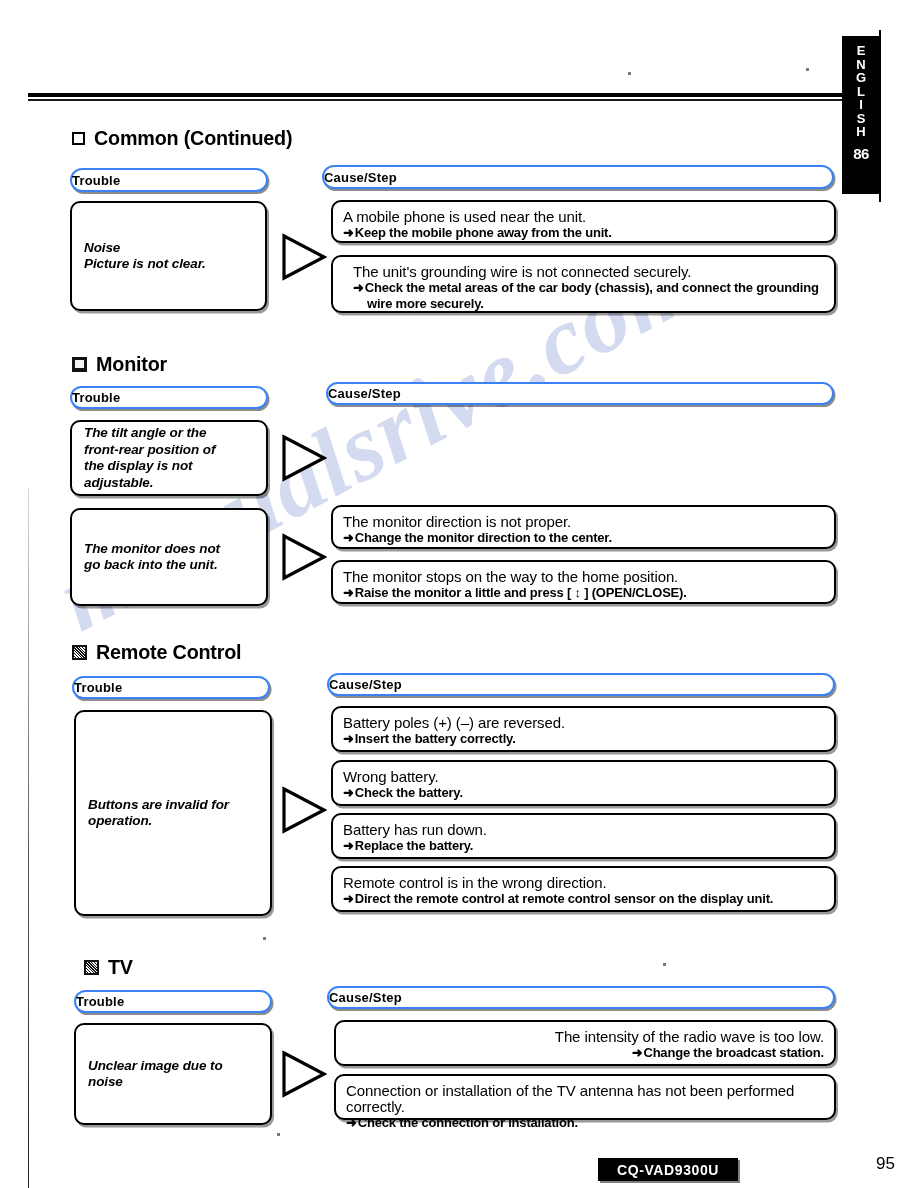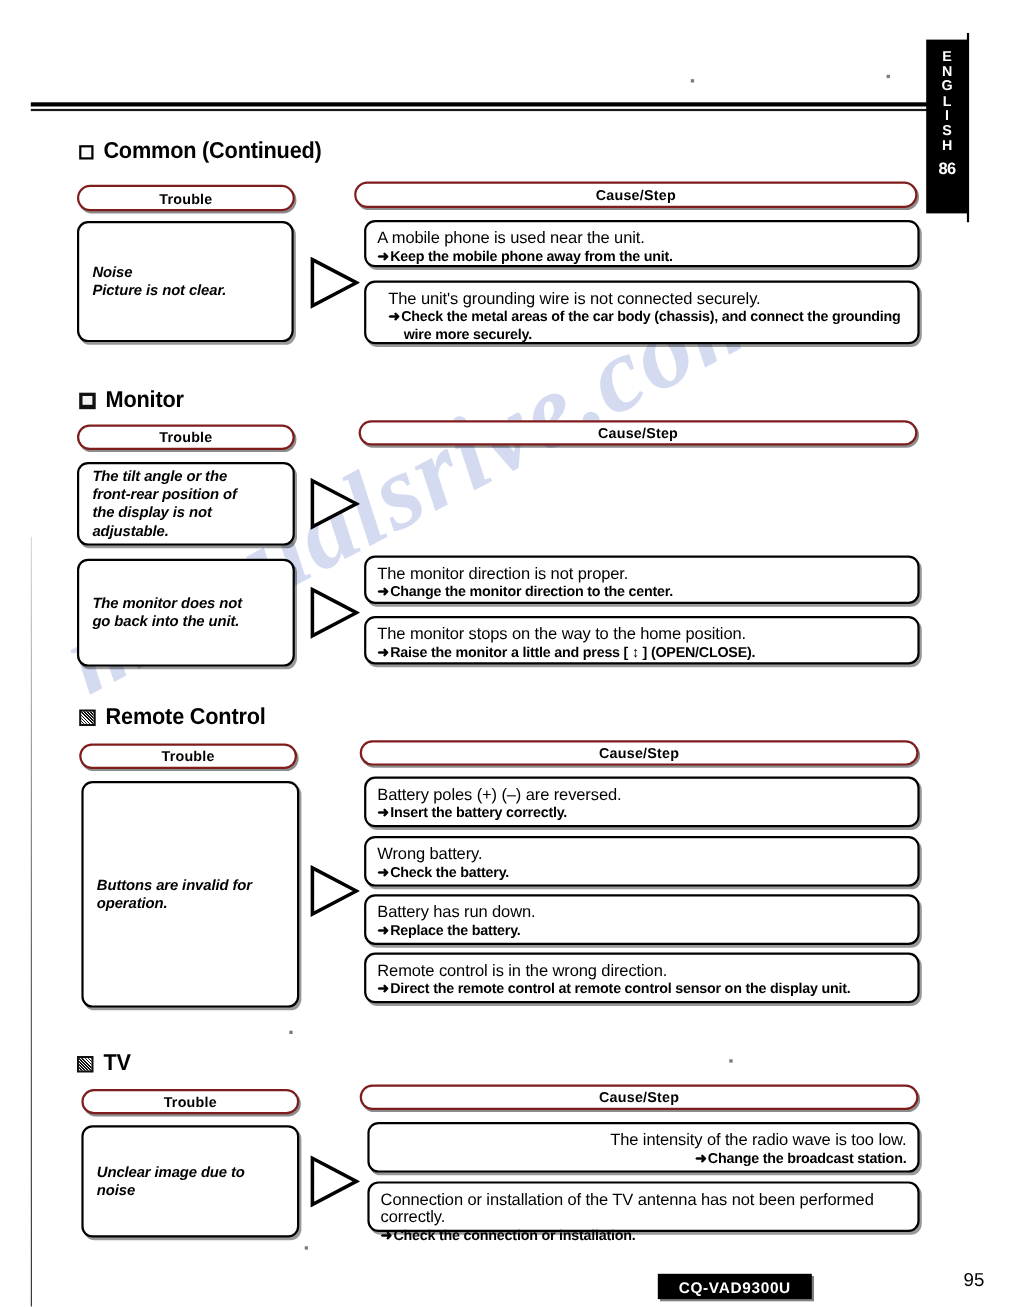--- a/index.html
+++ b/index.html
@@ -146,26 +146,26 @@
       #ddd;
   }
   .icon-box-filled.monitor::before {
     background: #f2f2f2;
     left: 3px; top: 3px; width: 9px; height: 8px;
   }
 
   
   .pill {
     position: absolute;
-    border: 2px solid #7f1d1d;
+    border: 2px solid #3b82f6;
     border-radius: 14px;
     box-sizing: border-box;
     display: flex;
     align-items: center;
-    justify-content: center;
+    justify-content: flex-start;
     background: #fff;
     font-size: 13px;
     font-weight: bold;
     letter-spacing: .2px;
     z-index: 4;
     box-shadow: 1.5px 2px 0 rgba(0,0,0,.45);
   }
 
   
   .tbox {
@@ -394,21 +394,21 @@
   <div class="cbox" style="left:331px; top:813px; width:505px; height:46px;">
     <div class="cause">Battery has run down.</div>
     <div class="step"><span class="arrow">➜</span><span>Replace the battery.</span></div>
   </div>
 
   <div class="cbox" style="left:331px; top:866px; width:505px; height:46px;">
     <div class="cause">Remote control is in the wrong direction.</div>
     <div class="step"><span class="arrow">➜</span><span>Direct the remote control at remote control sensor on the display unit.</span></div>
   </div>
 
-  <div class="section-head" style="left:70px; top:955px;">
+  <div class="section-head" style="left:84px; top:955px;">
     <span class="icon-box-filled"></span>
     <span class="title">TV</span>
   </div>
 
   <div class="pill" style="left:74px; top:990px; width:198px; height:23px;">
     <span>Trouble</span>
   </div>
   <div class="pill" style="left:327px; top:986px; width:508px; height:23px;">
     <span>Cause/Step</span>
   </div>

